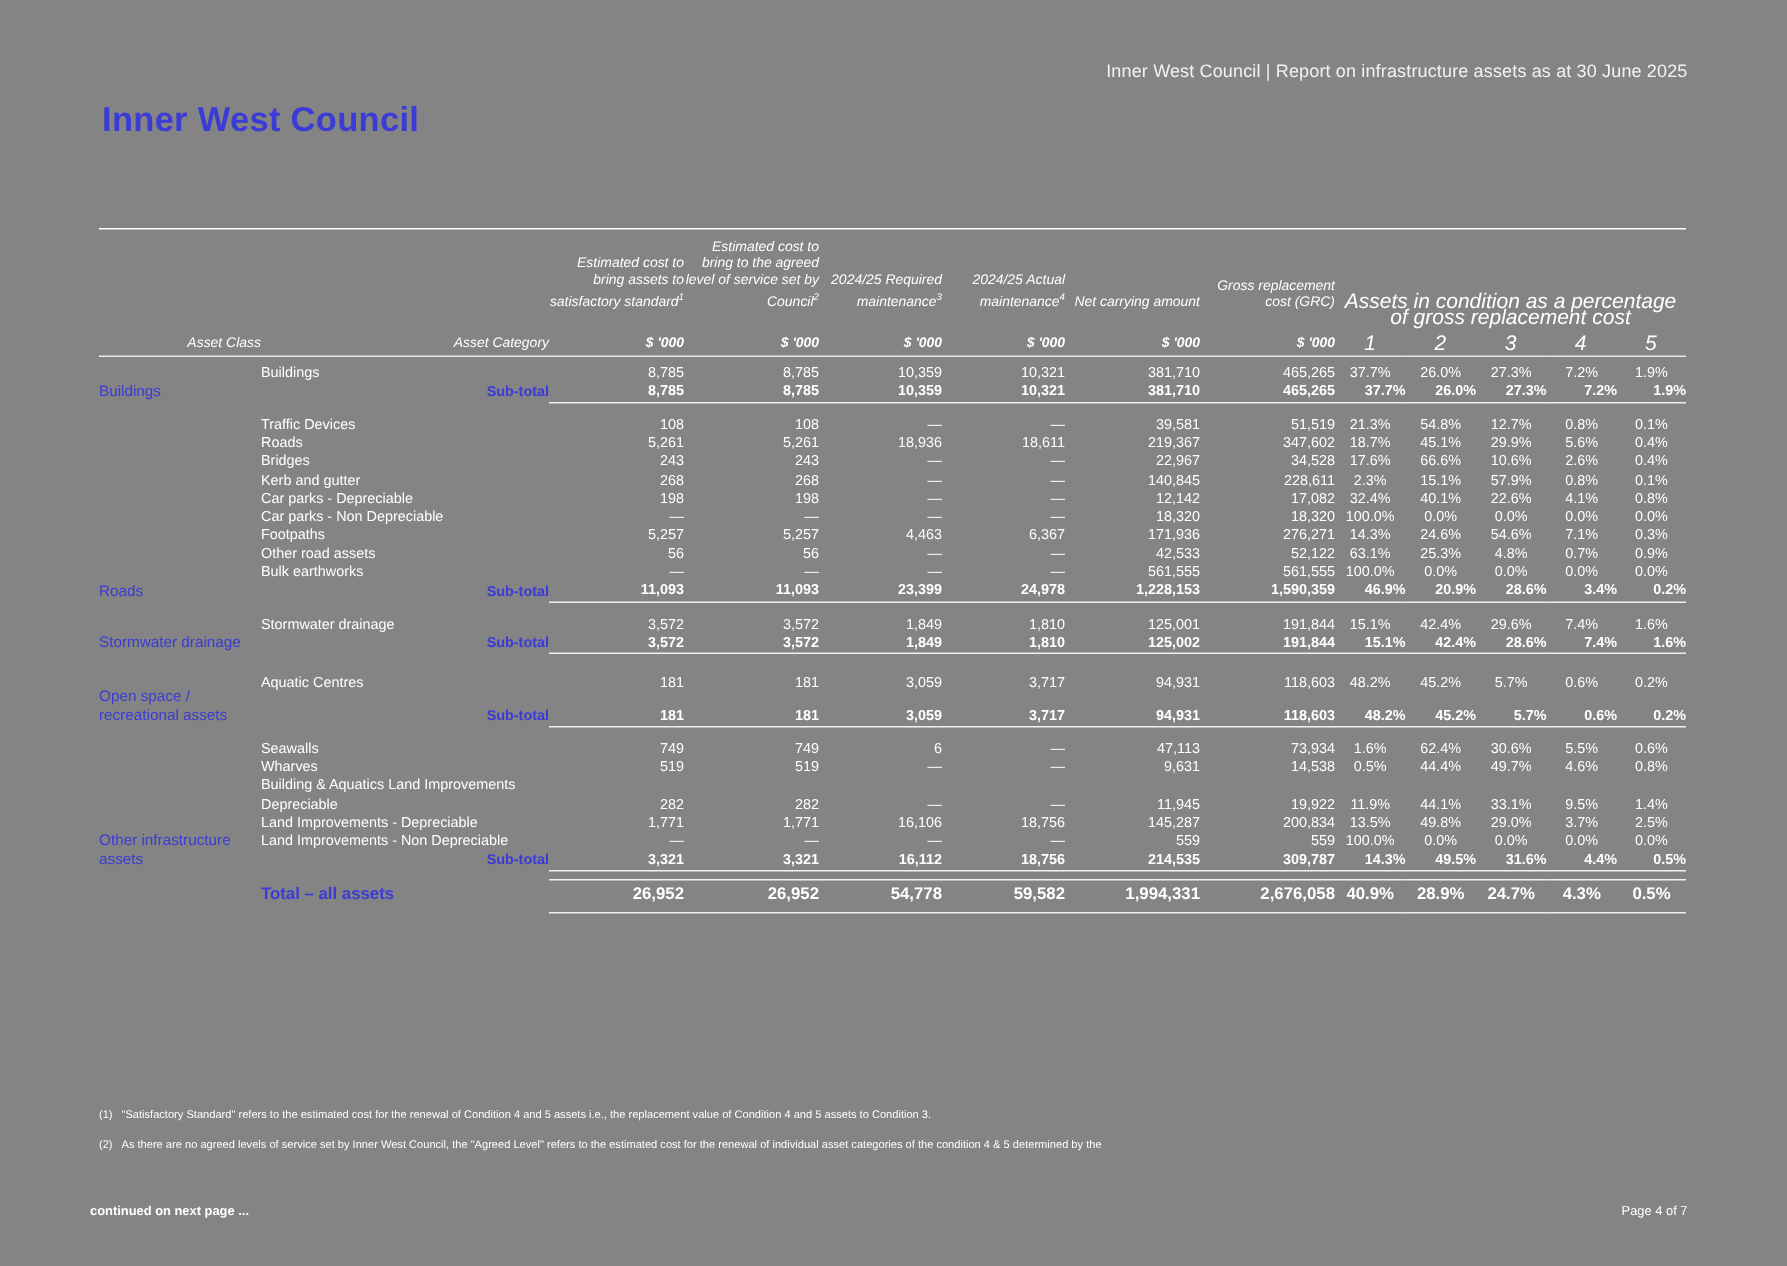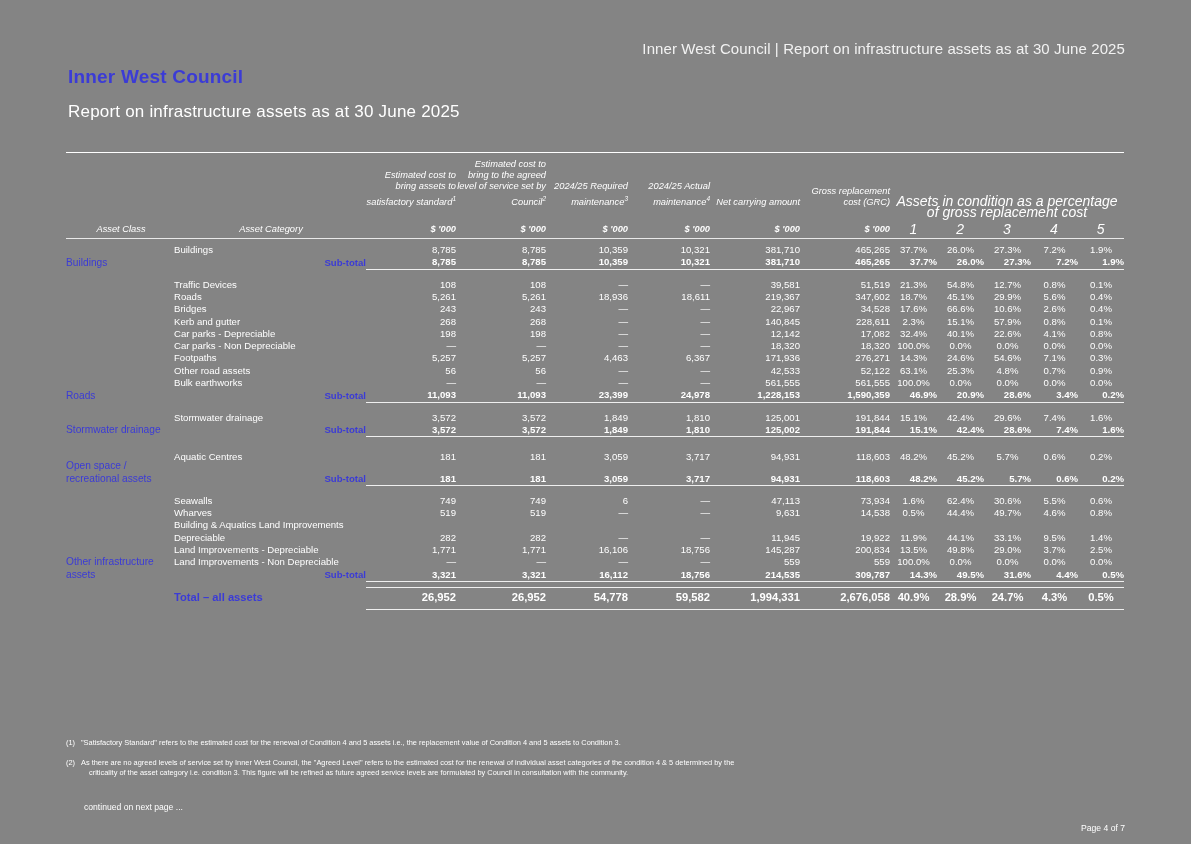--- a/index.html
+++ b/index.html
@@ -17,30 +17,30 @@
   }
   .page {
     position: absolute;
     inset: 0;
     padding: 0;
   }
   .running-header {
     position: absolute;
     top: 40px;
     right: 66px;
-    font-size: 15px;
+    font-size: 12px;
     color: #f2f2f2;
     letter-spacing: 0.1px;
     white-space: nowrap;
   }
   .council-name {
     position: absolute;
     top: 66px;
     left: 68px;
-    font-size: 19px;
+    font-size: 23px;
     font-weight: bold;
     color: #3b3bd6;
     letter-spacing: 0.2px;
   }
   .report-title {
     position: absolute;
     top: 102px;
     left: 68px;
     font-size: 17px;
     color: #ffffff;
@@ -70,21 +70,21 @@
     font-style: italic;
     font-weight: bold;
     font-size: 9.3px;
     line-height: 11.2px;
     text-align: right;
     padding: 0 6px 1px 2px;
     color: #ffffff;
     vertical-align: bottom;
   }
   th.hcell.left {
-    text-align: center;
+    text-align: right;
     padding-left: 2px;
   }
   .units {
     display: block;
     font-style: italic;
     font-weight: bold;
     margin-top: 16px;
   }
   th.condhdr {
     font-style: italic;
@@ -161,44 +161,43 @@
   .fn .mark {
     width: 15px;
     flex: 0 0 15px;
     font-size: 7.4px;
   }
   .fn .body { flex: 1; }
   .fn .body .indent { display: block; padding-left: 8px; }
 
   .footer-left {
     position: absolute;
-    left: 84px;
+    left: 60px;
     top: 802px;
     font-size: 8.6px;
     color: #ffffff;
+    font-weight: bold;
   }
   .footer-right {
     position: absolute;
     right: 66px;
     top: 802px;
     font-size: 8.6px;
     color: #ffffff;
-    margin-top: 21px;
   }
   sup { font-size: 6.5px; vertical-align: super; }
 </style>
 </head>
 <body>
 
 <div class="page">
 
   <div class="running-header">Inner West Council | Report on infrastructure assets as at 30 June 2025</div>
 
   <div class="council-name">Inner West Council</div>
-  <div class="report-title">Report on infrastructure assets as at 30 June 2025</div>
 
   <div class="table-wrap">
     <table class="main">
       <colgroup>
         <col style="width:108px">
         <col style="width:192px">
         <col style="width:90px">
         <col style="width:90px">
         <col style="width:82px">
         <col style="width:82px">
@@ -634,21 +633,20 @@
     <div class="fn">
       <div class="mark">(1)</div>
       <div class="body">
         <span>"Satisfactory Standard" refers to the estimated cost for the renewal of Condition 4 and 5 assets i.e., the replacement value of Condition 4 and 5 assets to Condition 3.</span>
       </div>
     </div>
     <div class="fn">
       <div class="mark">(2)</div>
       <div class="body">
         <span>As there are no agreed levels of service set by Inner West Council, the "Agreed Level" refers to the estimated cost for the renewal of individual asset categories of the condition 4 &amp; 5 determined by the</span>
-        <span class="indent">criticality of the asset category i.e. condition 3. This figure will be refined as future agreed service levels are formulated by Council in consultation with the community.</span>
       </div>
     </div>
   </div>
 
   <div class="footer-left">continued on next page ...</div>
   <div class="footer-right">Page 4 of 7</div>
 
 </div>
 
 </body></html>

